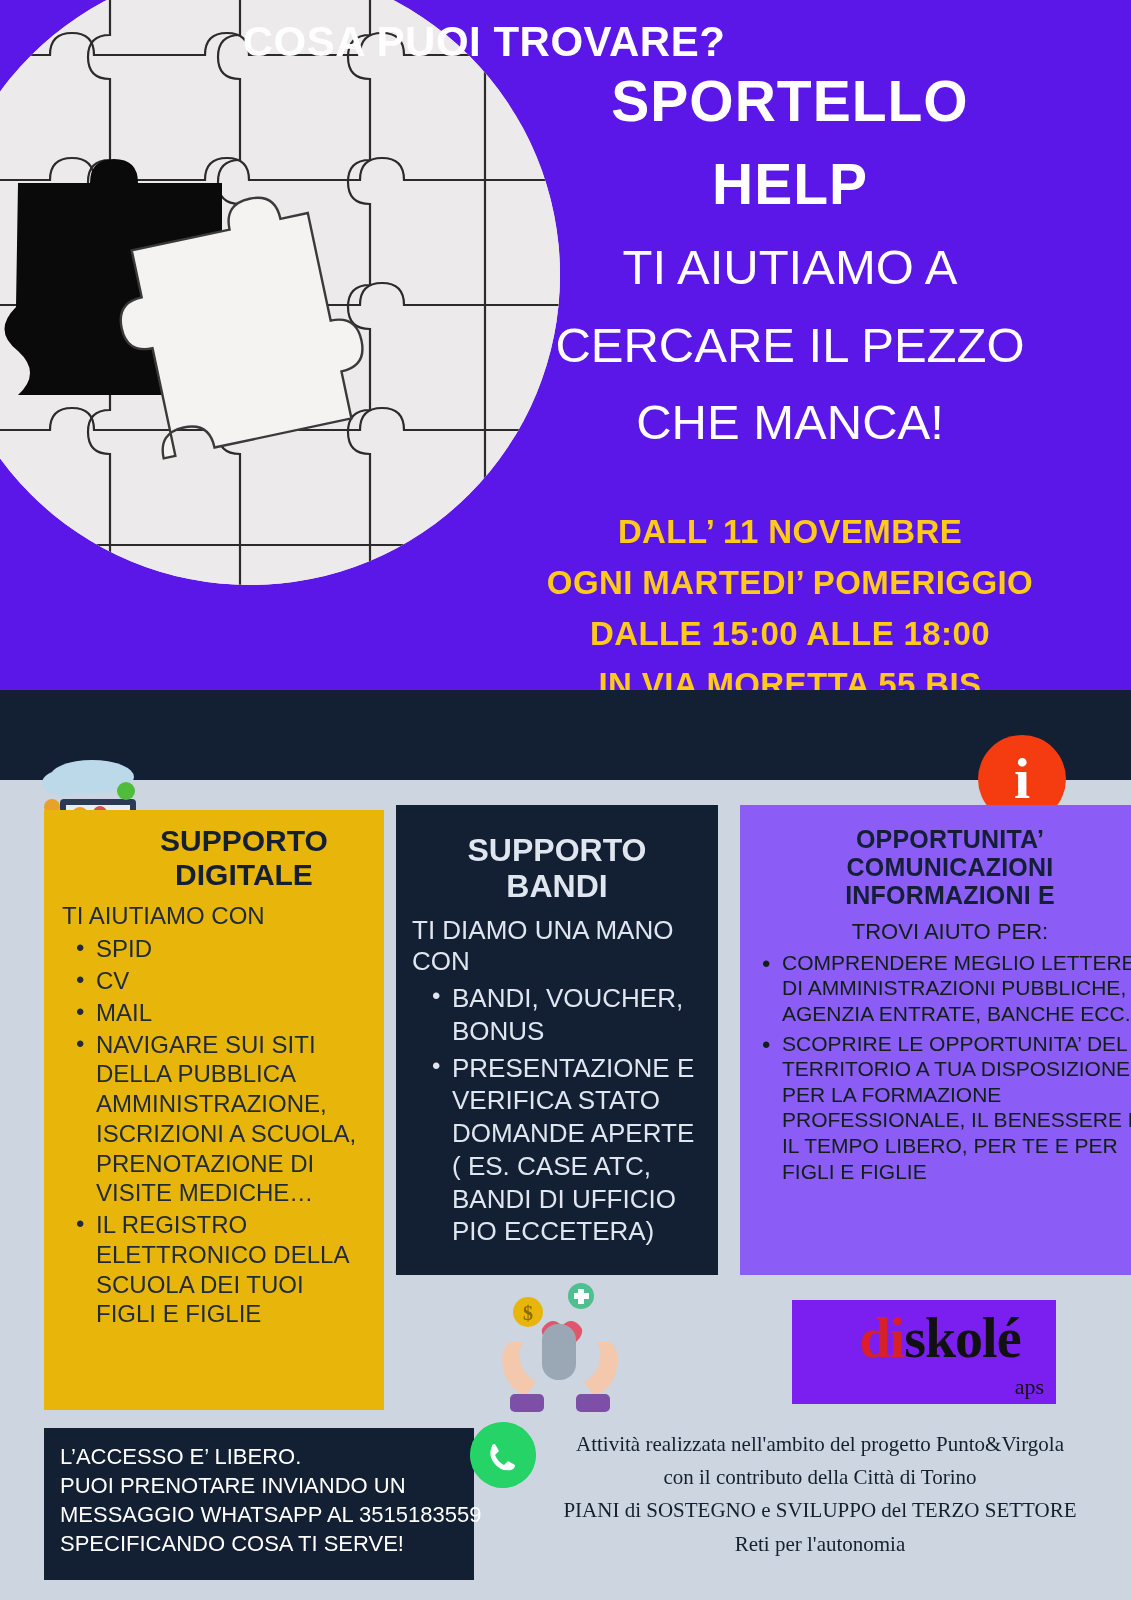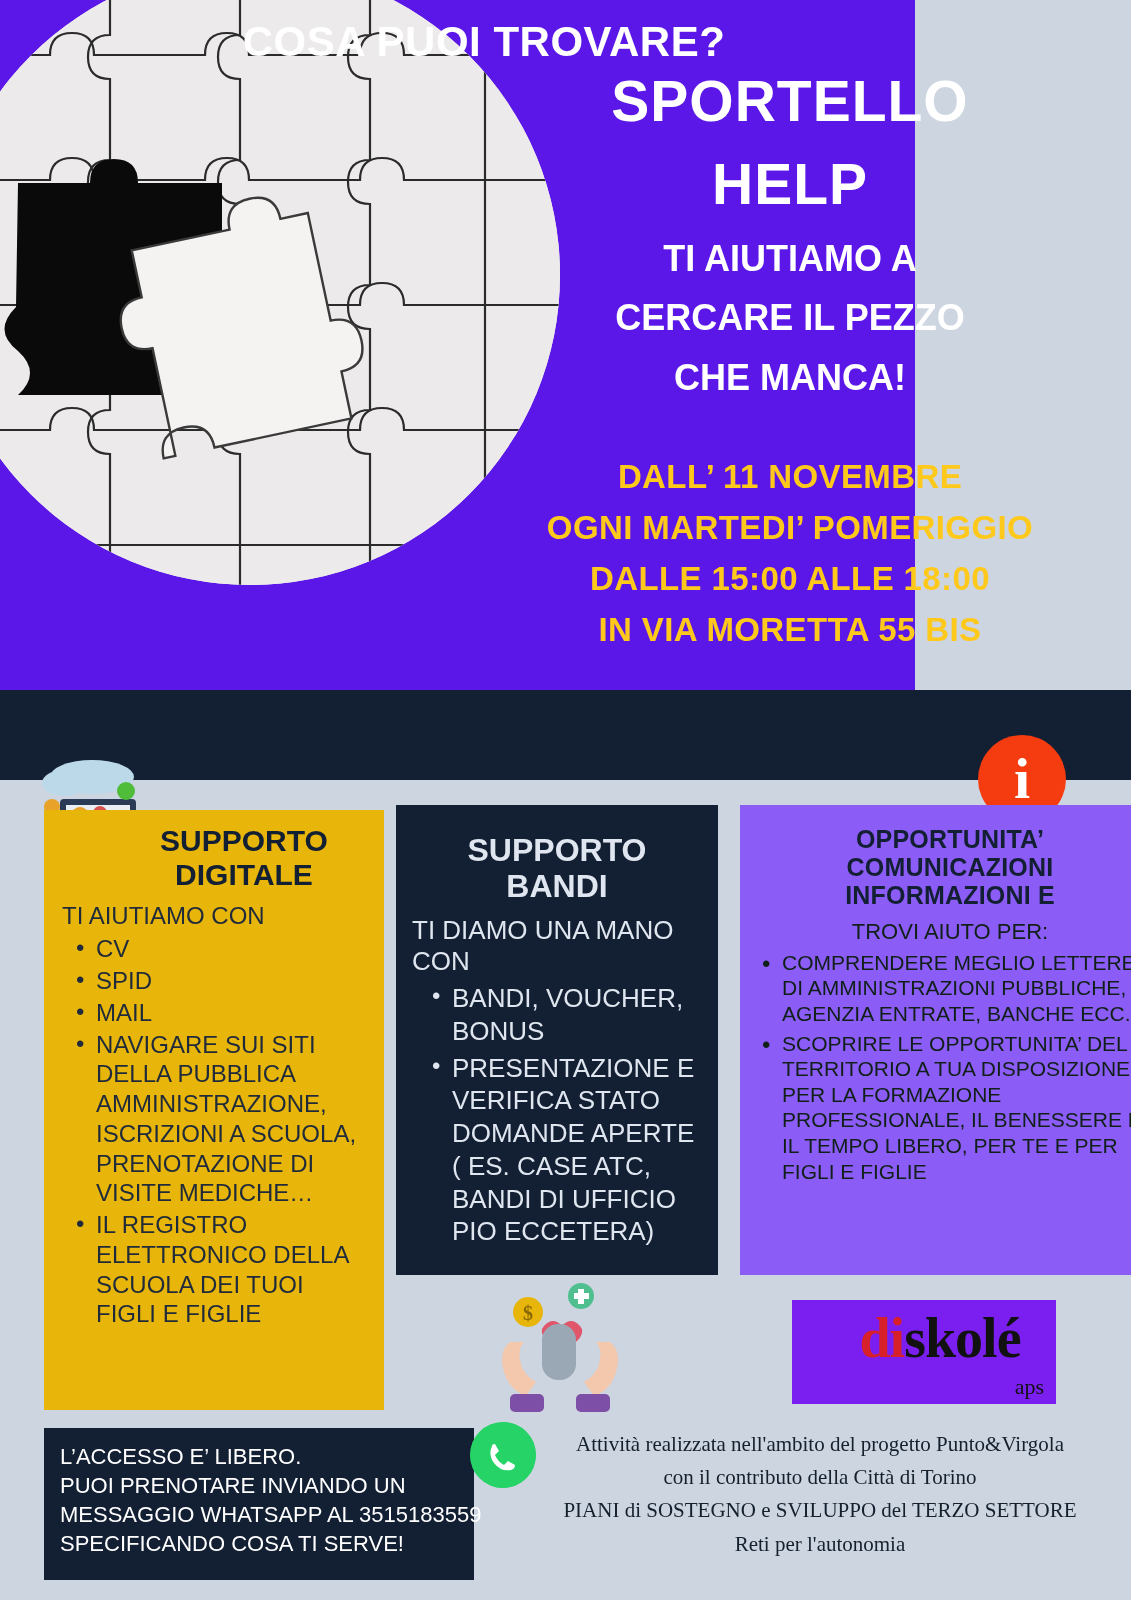--- a/index.html
+++ b/index.html
@@ -12,21 +12,21 @@
     font-family: "Liberation Sans", sans-serif;
     background: #ccd5e0;
     overflow: hidden;
     position: relative;
   }
 
   
   .top-banner {
     position: absolute;
     left: 0; top: 0;
-    width: 915px;
+    width: 1131px;
     height: 690px;
     background: #5b17e8;
   }
   .puzzle-circle {
     position: absolute;
     left: -60px;
     top: -35px;
     width: 620px;
     height: 620px;
     border-radius: 50%;
@@ -47,22 +47,22 @@
     color: #ffffff;
   }
   .h-main {
     font-size: 57px;
     font-weight: bold;
     letter-spacing: 1px;
     line-height: 1.45;
     margin: 0;
   }
   .h-sub {
-    font-size: 36px;
-    font-weight: bold;
+    font-size: 49px;
+    font-weight: normal;
     line-height: 1.42;
     margin: 8px 0 0 0;
   }
   .h-when {
     margin-top: 48px;
     color: #ffc91b;
     font-size: 33px;
     font-weight: bold;
     line-height: 1.55;
     letter-spacing: 0.4px;
@@ -312,22 +312,22 @@
   <circle cx="22" cy="52" r="8" fill="#e8a22a"></circle>
 </svg>
 
 <div class="card card-yellow">
   <div class="card-title">
     <div>SUPPORTO</div>
     <div>DIGITALE</div>
   </div>
   <div class="card-lead">TI AIUTIAMO CON</div>
   <ul class="card-list">
+    <li>SPID</li>
     <li>CV</li>
-    <li>SPID</li>
     <li>MAIL</li>
     <li>NAVIGARE SUI SITI DELLA PUBBLICA AMMINISTRAZIONE, ISCRIZIONI A SCUOLA, PRENOTAZIONE DI VISITE MEDICHE…</li>
     <li>IL REGISTRO ELETTRONICO DELLA SCUOLA DEI TUOI FIGLI E FIGLIE</li>
   </ul>
 </div>
 
 <div class="card card-dark">
   <div class="card-title">
     <div>SUPPORTO</div>
     <div>BANDI</div>

